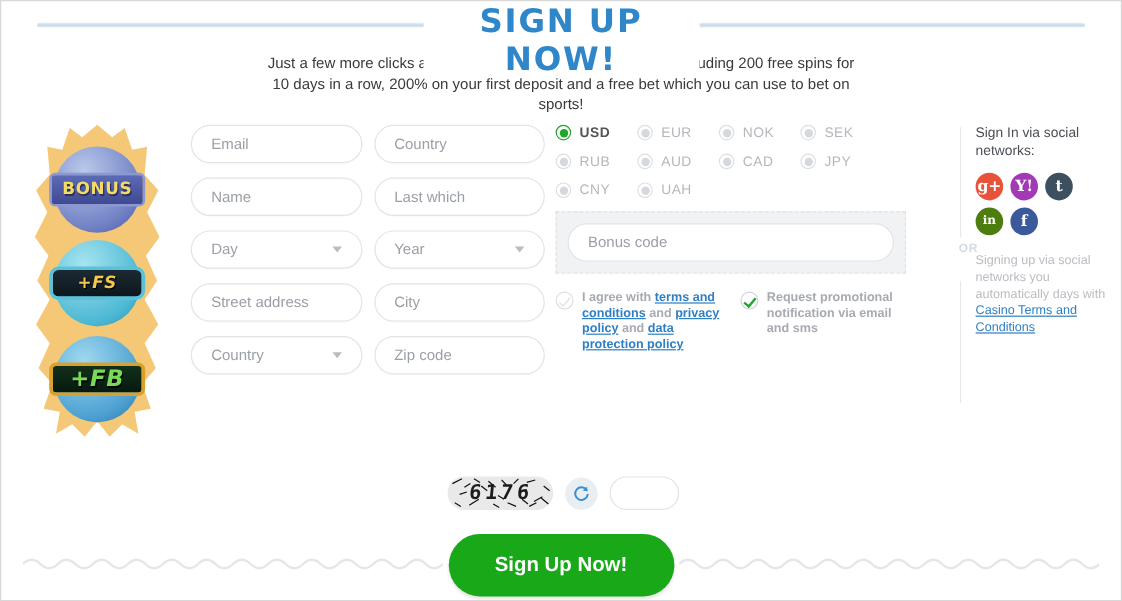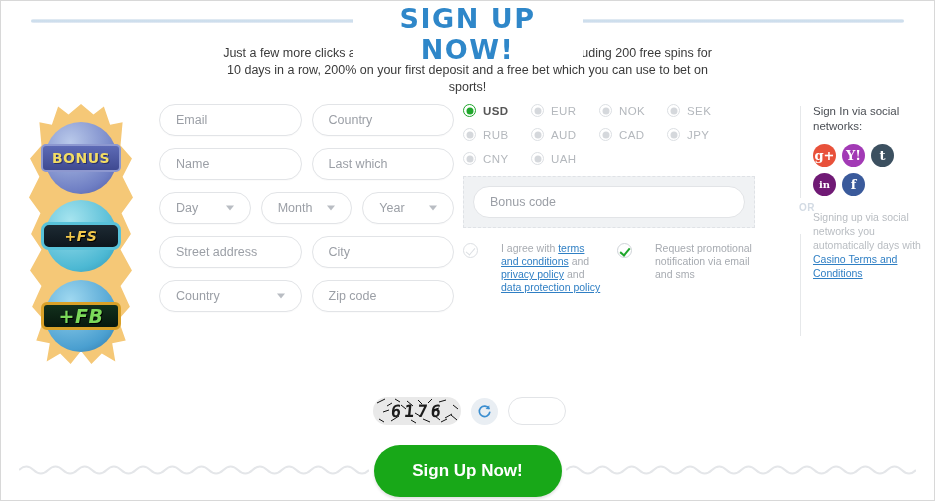--- a/index.html
+++ b/index.html
@@ -167,21 +167,21 @@
     width: 292px;
   }
   .bonus-input {
     height: 32px; background: #fff;
     border: 1px solid #e2e4e7; border-radius: 16px;
     display: flex; align-items: center; padding: 0 16px;
     font-size: 12.5px; color: #9b9fa6;
   }
 
   .terms-row { display: flex; margin-top: 14px; gap: 14px; }
-  .term { display: flex; gap: 23px; width: 140px; }
+  .term { display: flex; gap: 7px; width: 140px; font-weight: bold; }
   .chk {
     width: 15px; height: 15px; border-radius: 50%;
     border: 1px solid #dcdfe3; flex: none;
     position: relative; background: #fff; margin-top: 1px;
   }
   .chk::after {
     content: ''; position: absolute;
     left: 4px; top: 2px; width: 4px; height: 8px;
     border-right: 1.6px solid #dcdfe3;
     border-bottom: 1.6px solid #dcdfe3;
@@ -300,24 +300,20 @@
     <div class="frow">
       <div class="fld">Name</div>
       <div class="fld">Last which</div>
     </div>
     <div class="frow">
       <div class="fld w-third">
         <span>Day</span>
         <span class="caret"></span>
       </div>
       <div class="fld w-third">
-        <span>Month</span>
-        <span class="caret"></span>
-      </div>
-      <div class="fld w-third">
         <span>Year</span>
         <span class="caret"></span>
       </div>
     </div>
     <div class="frow">
       <div class="fld">Street address</div>
       <div class="fld">City</div>
     </div>
     <div class="frow">
       <div class="fld">
@@ -400,21 +396,21 @@
     <div class="or-lbl">OR</div>
     <div class="vline bot"></div>
   </div>
 
   <div class="social-col">
     <div class="social-title">Sign In via social networks:</div>
     <div class="social-icons">
       <span class="sico" style="background:#e8513a">g+</span>
       <span class="sico" style="background:#a23ab5">Y!</span>
       <span class="sico" style="background:#3c5060">t</span>
-      <span class="sico" style="background:#701a75;font-size:10px">in</span>
+      <span class="sico" style="background:#4d7c0f;font-size:10px">in</span>
       <span class="sico" style="background:#3a5a9b">f</span>
     </div>
     <div class="social-note"><span>Signing up via social networks you automatically days with </span><a href="#">Casino Terms and Conditions</a></div>
   </div>
 </div>
 
 <div class="captcha-wrap">
   <div class="captcha-img">
     <span class="code">6176</span>
     <svg class="captcha-noise" viewBox="0 0 88 28" preserveAspectRatio="none">

